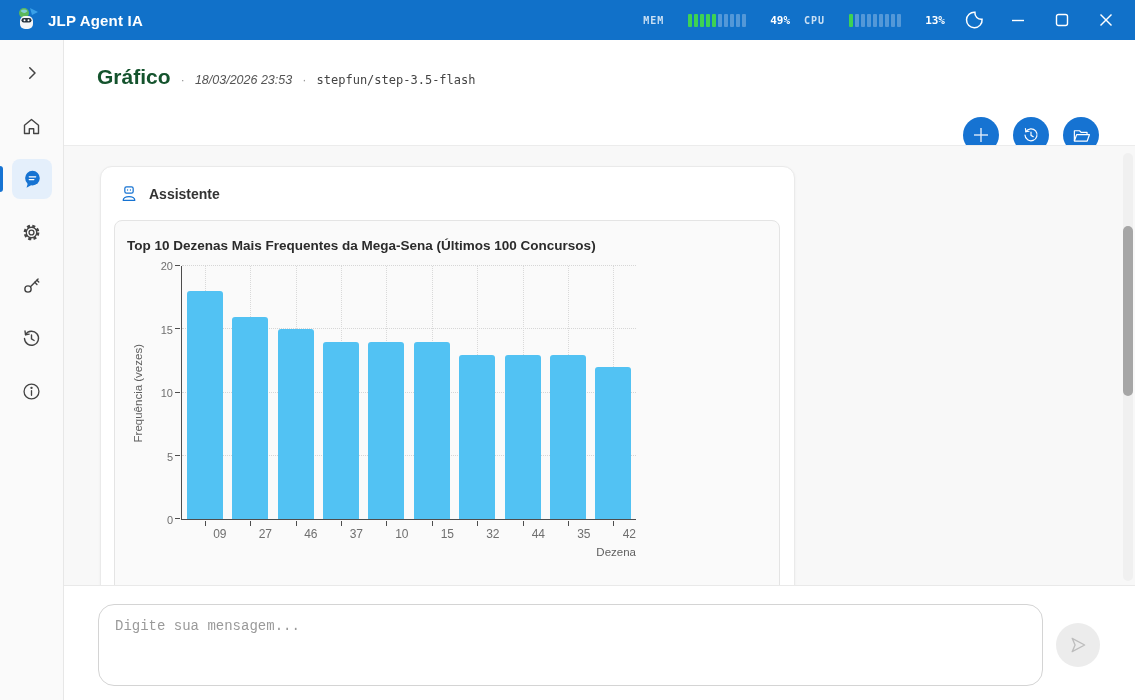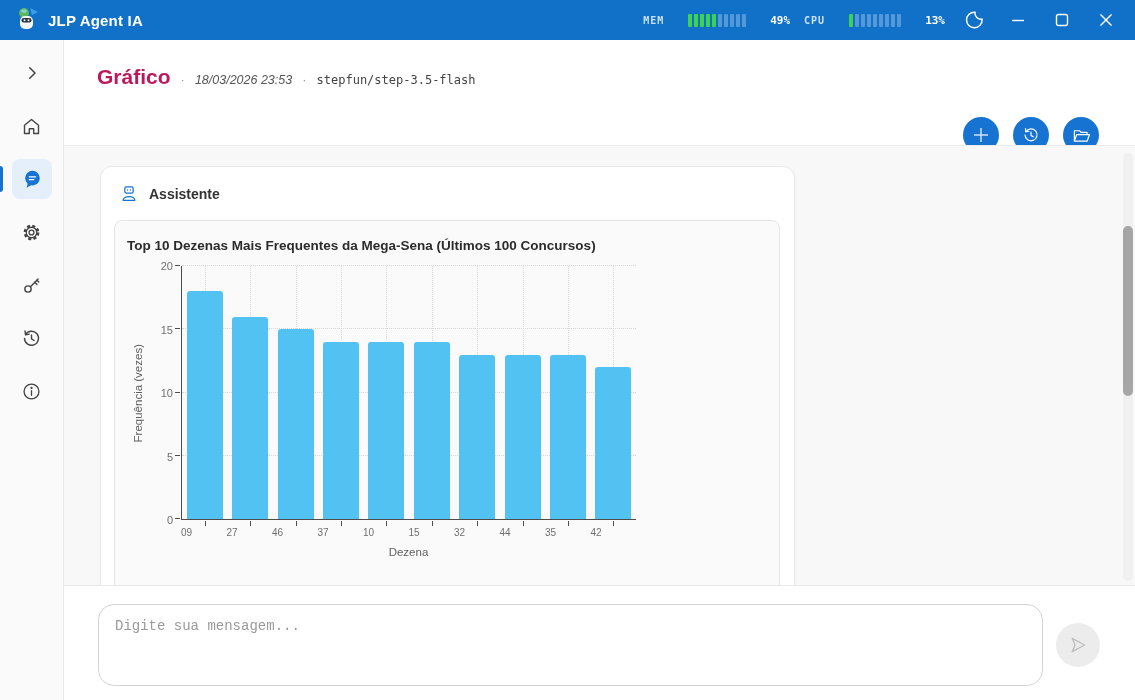--- a/index.html
+++ b/index.html
@@ -33,21 +33,21 @@
     justify-content:center; cursor:pointer; position:relative; }
   .side-item.active { background:var(--active-item-bg,#e4effb); }
   .active-pill { position:absolute; left:-12px; top:7px; width:3px; height:26px;
     background:var(--accent-blue,#1673d2); border-radius:0 3px 3px 0; }
 
   .main { flex:1; display:flex; flex-direction:column; min-width:0; }
 
   
   .page-header { height:105px; background:#fff; position:relative; padding:25px 0 0 33px; flex-shrink:0; }
   .title-row { display:flex; align-items:baseline; gap:10px; }
-  .page-title { font-size:21px; font-weight:bold; color:#be185d; }
+  .page-title { font-size:21px; font-weight:bold; color:#14532d; }
   .dot-sep { color:#9a9a9a; font-size:13px; }
   .timestamp { font-style:italic; font-size:12.5px; color:#555; }
   .model-name { font-family:"DejaVu Sans Mono","Liberation Mono",monospace; font-size:12px; color:#444; }
   .folder-line { margin-top:9px; font-size:13px; color:#525252; }
   .header-actions { position:absolute; top:77px; right:36px; display:flex; gap:14px; }
   .action-btn { width:36px; height:36px; border-radius:50%; background:var(--accent-blue,#1673d2);
     border:none; display:flex; align-items:center; justify-content:center; cursor:pointer; }
 
   
   .chat-area { flex:1; background:#f8f8f8; border-top:1px solid #ececec; position:relative;
@@ -70,22 +70,22 @@
   .plot { grid-row:1; grid-column:3; position:relative; border-left:1.5px solid #4d4d4d;
     border-bottom:1.5px solid #4d4d4d; }
   .hgrid { position:absolute; left:0; right:0; border-top:1px dotted #d6d6d6; height:0; }
   .vgrid { position:absolute; top:0; bottom:0; border-left:1px dotted #d9d9d9; width:0; }
   .ytickmark { position:absolute; left:-7px; width:5px; height:1px; background:#4d4d4d; }
   .xtickmark { position:absolute; bottom:-7px; width:1px; height:5px; background:#4d4d4d; }
   .bars { position:absolute; inset:0; display:flex; align-items:flex-end; }
   .bar-slot { flex:1; display:flex; justify-content:center; align-items:flex-end; height:100%; }
   .bar { width:36px; background:var(--bar-blue,#52c2f3); border-radius:3px 3px 0 0; }
   .xlabels { grid-row:2; grid-column:3; display:flex; padding-top:7px; }
-  .xlabel { flex:1; text-align:left; font-size:10px; color:#6f6f6f; }
-  .xtitle { grid-row:3; grid-column:3; text-align:center; font-size:11.5px; color:#5f5f5f; padding-top:4px; }
+  .xlabel { flex:1; text-align:right; font-size:12px; color:#6f6f6f; }
+  .xtitle { grid-row:3; grid-column:3; text-align:right; font-size:11.5px; color:#5f5f5f; padding-top:4px; }
 
   
   .scroll-track { position:absolute; right:2px; top:7px; bottom:4px; width:10px; background:#f0f0f0;
     border-radius:5px; }
   .scroll-thumb { position:absolute; right:0; top:73px; width:10px; height:170px; background:#a6a6a6;
     border-radius:5px; cursor:pointer; }
 
   
   .composer { height:115px; background:#fff; border-top:1px solid #e9e9e9; position:relative; flex-shrink:0; }
   .input-box { position:absolute; left:34px; top:18px; width:945px; height:82px;

